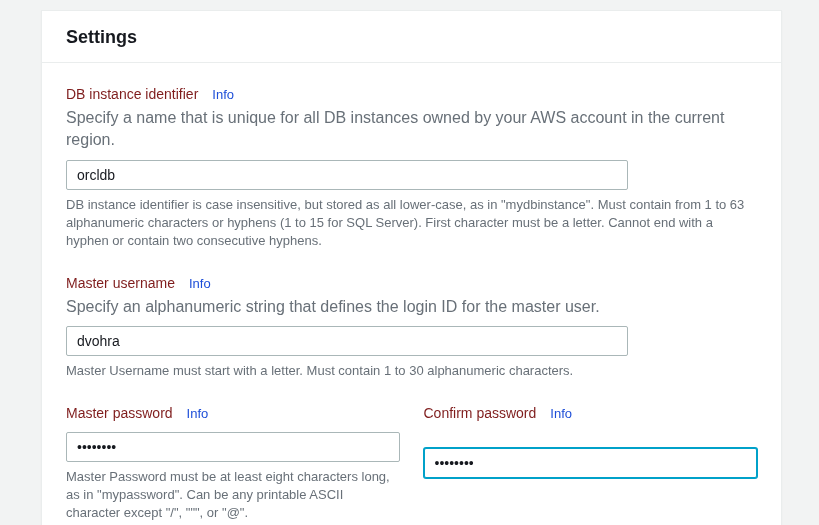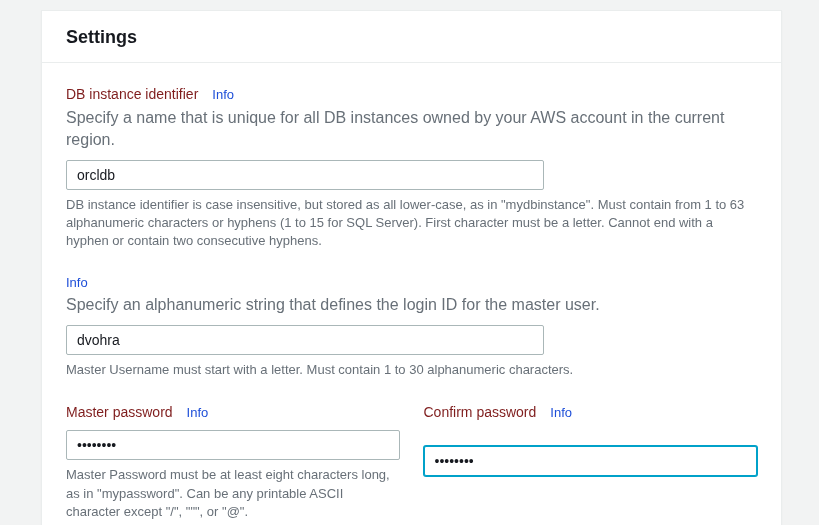--- a/index.html
+++ b/index.html
@@ -54,21 +54,21 @@
     color: #687078;
     font-size: 16px;
     margin: 0 0 8px 0;
   }
   .help {
     color: #687078;
     font-size: 13px;
     margin: 6px 0 0 0;
   }
   input[type="text"], input[type="password"] {
-    width: 478px;
+    width: 562px;
     max-width: 100%;
     padding: 6px 10px;
     font-size: 14px;
     border: 1px solid #aab7b8;
     border-radius: 2px;
     color: #16191f;
     outline: none;
   }
   .password-row {
     display: flex;
@@ -96,20 +96,21 @@
           <span class="field-label">DB instance identifier</span>
           <a class="info-link">Info</a>
         </div>
         <p class="desc">Specify a name that is unique for all DB instances owned by your AWS account in the current region.</p>
         <input type="text" value="orcldb" style="">
         <p class="help">DB instance identifier is case insensitive, but stored as all lower-case, as in "mydbinstance". Must contain from 1 to 63 alphanumeric characters or hyphens (1 to 15 for SQL Server). First character must be a letter. Cannot end with a hyphen or contain two consecutive hyphens.</p>
       </div>
 
       <div class="field-block">
         <div class="field-label-row">
+          <span class="field-label">Master username</span>
           <a class="info-link">Info</a>
         </div>
         <p class="desc">Specify an alphanumeric string that defines the login ID for the master user.</p>
         <input type="text" value="dvohra" style="">
         <p class="help">Master Username must start with a letter. Must contain 1 to 30 alphanumeric characters.</p>
       </div>
 
       <div class="password-row">
         <div class="password-col">
           <div class="field-label-row" style="margin-bottom:8px;">

